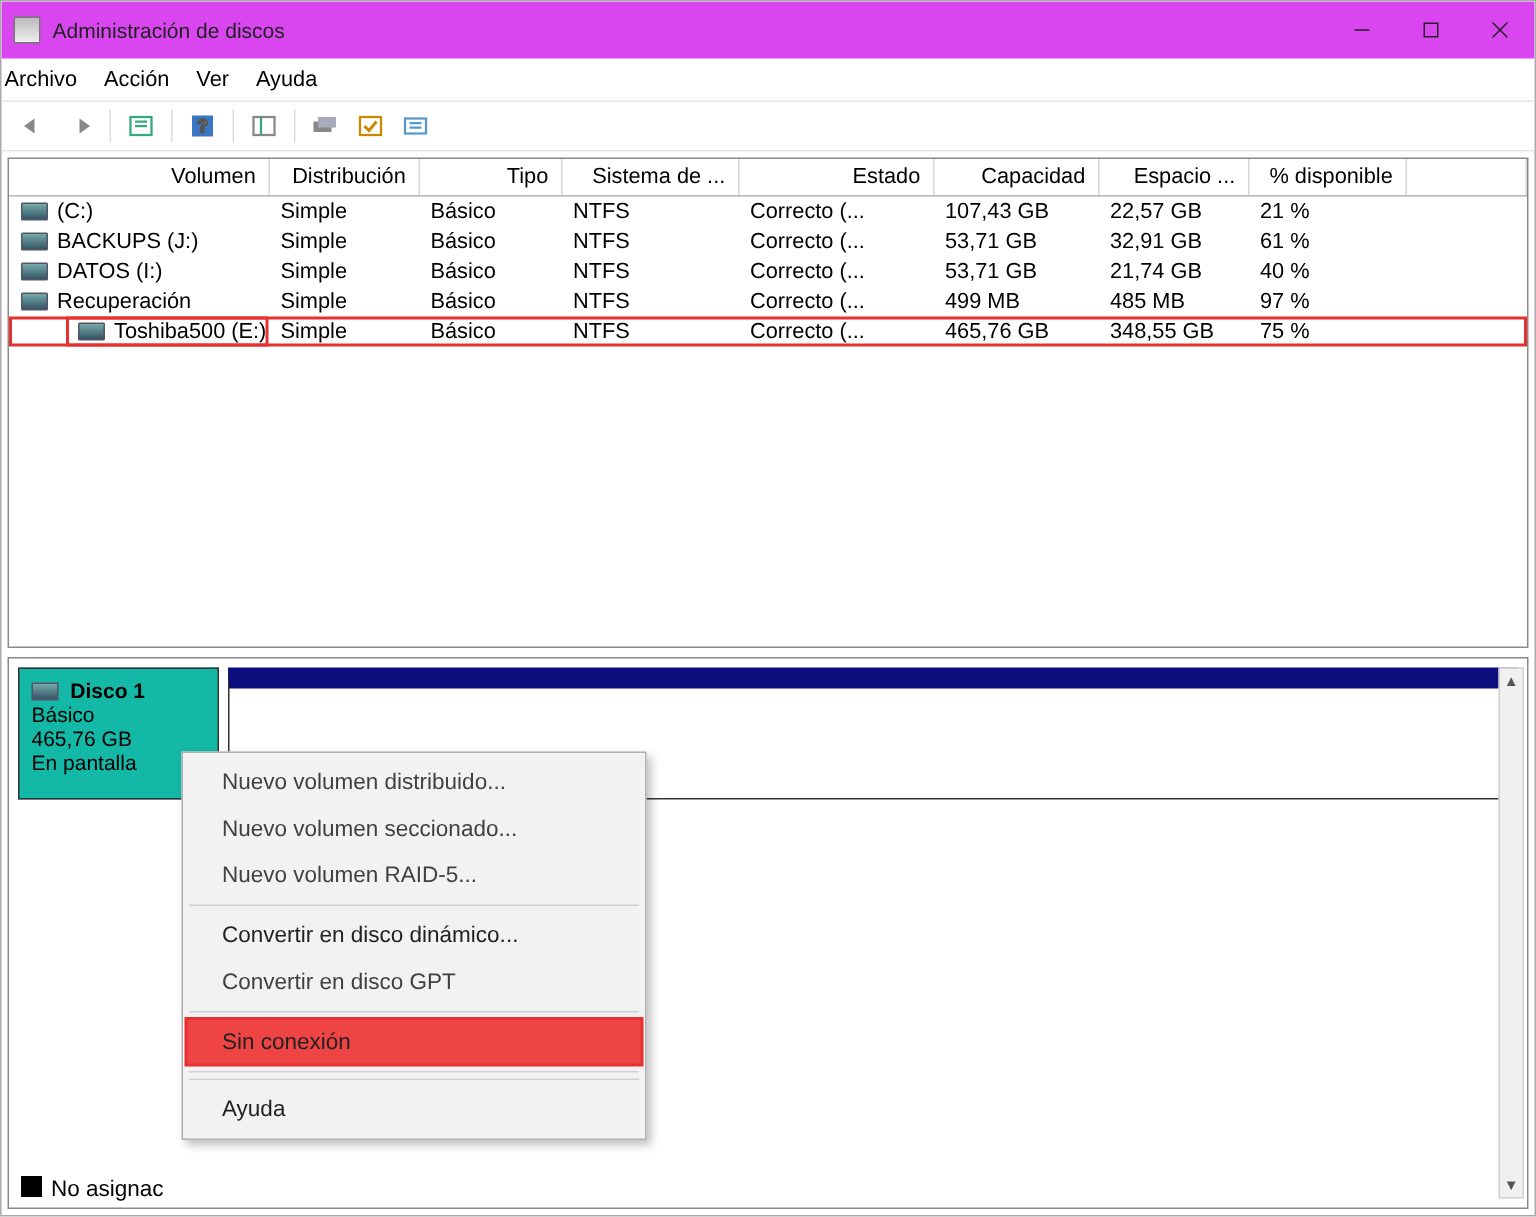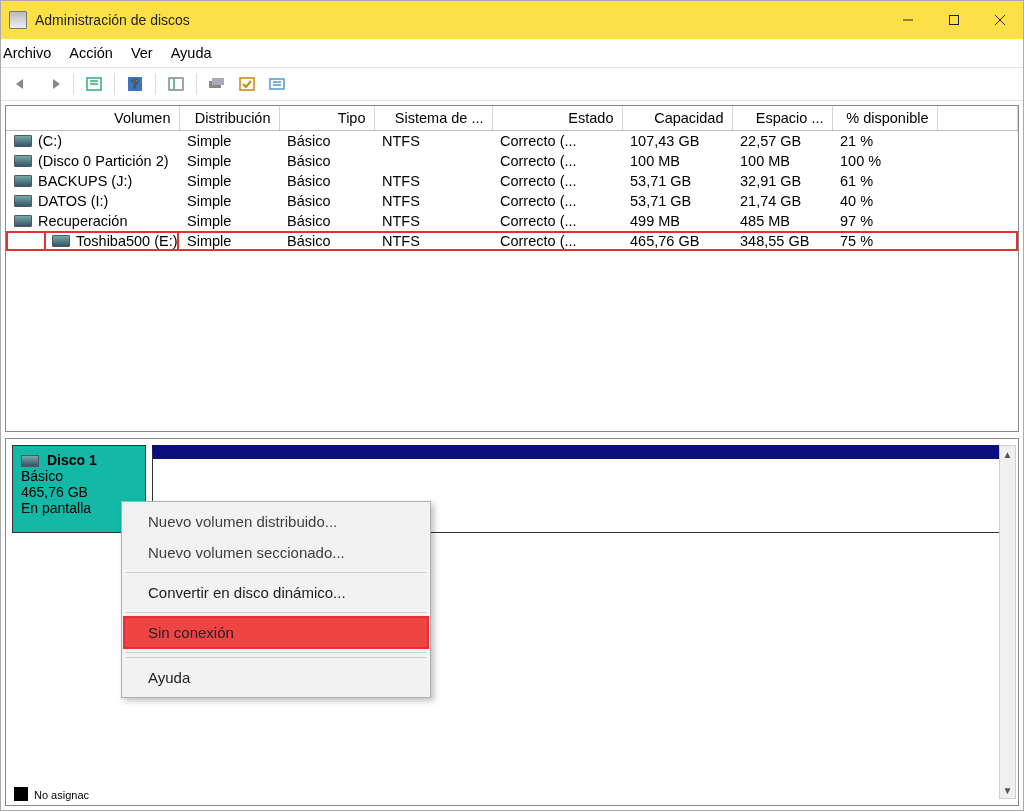--- a/index.html
+++ b/index.html
@@ -13,21 +13,21 @@
     overflow: hidden;
     border: 1px solid #aaa;
     position: relative;
   }
   
   .title-bar {
     height: 38px;
     display: flex;
     align-items: center;
     padding: 0 0 0 8px;
-    background: #fde047;
+    background: #d946ef;
   }
   .title-bar .app-icon {
     width: 18px; height: 18px;
     display: inline-block;
     border: 1px solid #777;
     background: linear-gradient(#bbb, #eee);
     margin-right: 8px;
     border-radius: 1px;
     position: relative;
   }
@@ -186,23 +186,23 @@
     height: 16px;
     display: flex; align-items: center; justify-content: center;
     color: #555;
     font-size: 10px;
   }
 
   
   .legend {
     position: absolute;
     left: 8px; bottom: 4px;
-    font-size: 11px;
-    display: flex;
-    align-items: flex-end;
+    font-size: 15px;
+    display: flex;
+    align-items: flex-start;
     gap: 6px;
     margin-top: 24px;
   }
   .legend-swatch {
     width: 14px; height: 14px;
     background: #000;
     display: inline-block;
   }
 
   
@@ -355,34 +355,20 @@
               <span class="vol-icon"></span>
               <span>(C:)</span>
             </td>
             <td>Simple</td>
             <td>Básico</td>
             <td>NTFS</td>
             <td>Correcto (...</td>
             <td>107,43 GB</td>
             <td>22,57 GB</td>
             <td>21 %</td>
-            <td></td>
-          </tr>
-          <tr>
-            <td>
-              <span class="vol-icon"></span>
-              <span>(Disco 0 Partición 2)</span>
-            </td>
-            <td>Simple</td>
-            <td>Básico</td>
-            <td></td>
-            <td>Correcto (...</td>
-            <td>100 MB</td>
-            <td>100 MB</td>
-            <td>100 %</td>
             <td></td>
           </tr>
           <tr>
             <td>
               <span class="vol-icon"></span>
               <span>BACKUPS (J:)</span>
             </td>
             <td>Simple</td>
             <td>Básico</td>
             <td>NTFS</td>
@@ -462,20 +448,22 @@
       <div style="flex:1"></div>
       <div class="scroll-btn" style="position:absolute;bottom:0;width:100%;">▼</div>
     </div>
   </div>
 
 </div>
 
 <div class="context-menu">
   <div class="cm-item disabled">Nuevo volumen distribuido...</div>
   <div class="cm-item disabled">Nuevo volumen seccionado...</div>
+  <div class="cm-item disabled">Nuevo volumen RAID-5...</div>
   <div class="cm-sep"></div>
   <div class="cm-item">Convertir en disco dinámico...</div>
+  <div class="cm-item disabled">Convertir en disco GPT</div>
   <div class="cm-sep"></div>
   <div class="cm-item selected">Sin conexión</div>
   <div class="cm-sep"></div>
   <div class="cm-sep"></div>
   <div class="cm-item">Ayuda</div>
 </div>
 
 </body></html>

